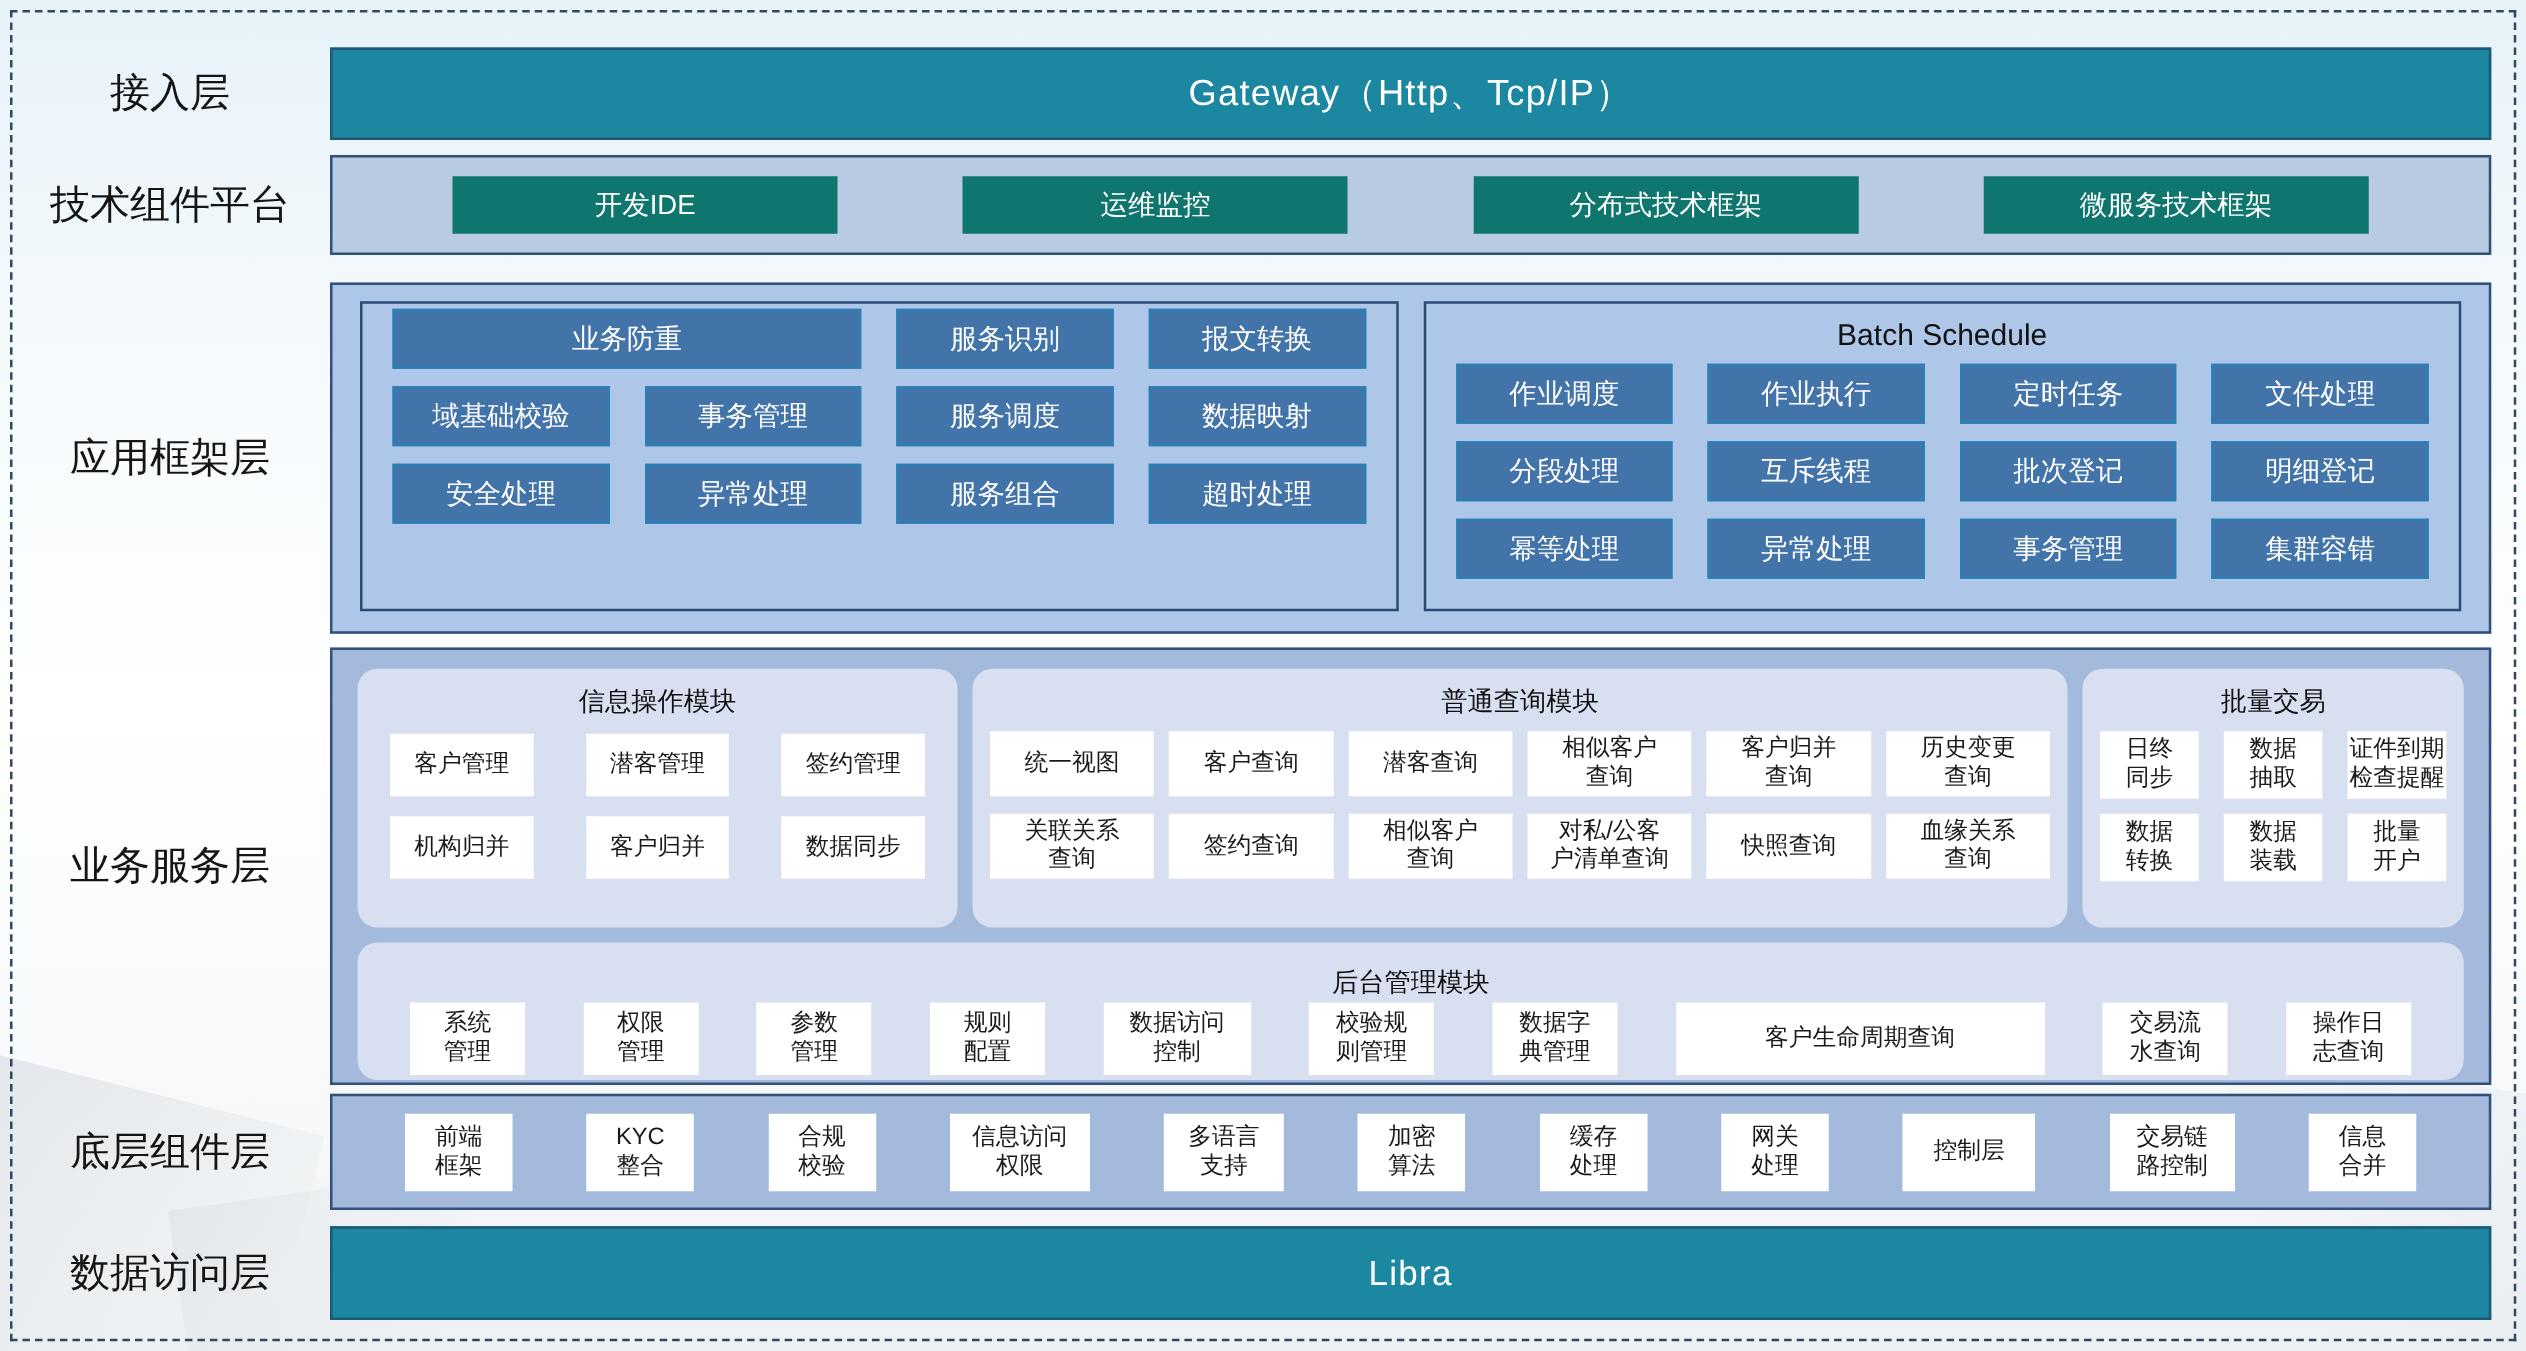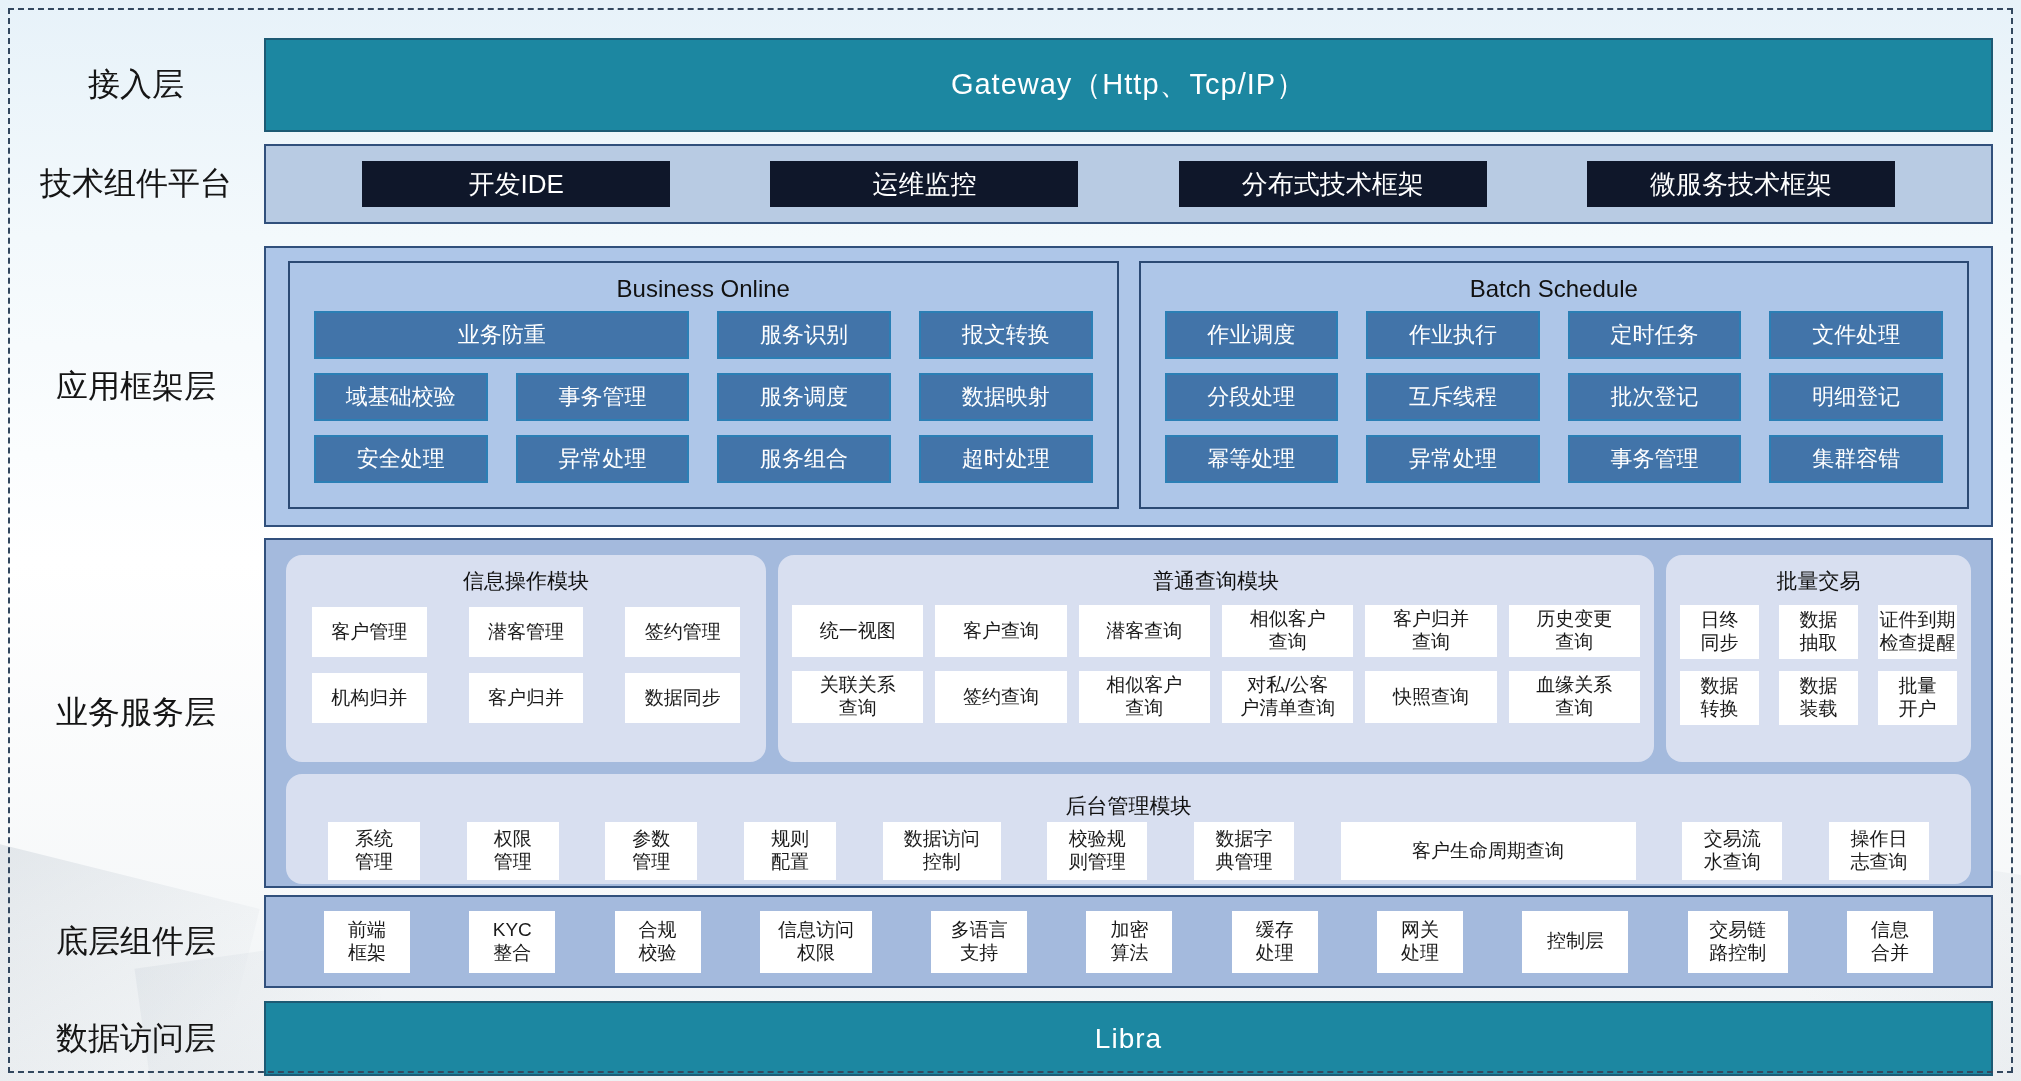--- a/index.html
+++ b/index.html
@@ -19,31 +19,31 @@
 
   .frame { position:absolute; inset:8px; border:2px dashed #33485f; z-index:2; pointer-events:none; }
 
   .layout { position:absolute; inset:8px; z-index:1; display:flex; flex-direction:column; padding-top:30px; box-sizing:border-box; }
   .row { display:flex; }
   .label-col { flex:0 0 256px; display:flex; align-items:center; justify-content:center;
                font-size:32px; color:#151515; }
   .content-col { flex:1; margin-right:20px; }
 
   
-  .banner { height:94px; background:#1c87a1; border:2px solid #1d5a74; box-sizing:border-box;
+  .banner { height:74px; background:#1c87a1; border:2px solid #1d5a74; box-sizing:border-box;
             display:flex; align-items:center; justify-content:center;
             color:#ffffff; font-size:29px; letter-spacing:1px; }
   .row-access { margin-bottom:12px; }
   .row-data .banner { height:75px; font-size:28px; }
 
   
   .row-tech { margin-bottom:22px; }
   .tech-container { height:80px; background:#b8cbe3; border:2px solid #31507c; box-sizing:border-box;
                     display:flex; align-items:center; justify-content:space-around; padding:0 46px; }
-  .navy-btn { width:308px; height:46px; background:#0f172a; color:#fff; font-size:26px;
+  .navy-btn { width:308px; height:46px; background:#0f766e; color:#fff; font-size:22px;
               display:flex; align-items:center; justify-content:center; }
 
   
   .row-framework { margin-bottom:11px; }
   .framework-container { height:281px; background:#aec6e8; border:2px solid #31507c; box-sizing:border-box;
                          display:flex; gap:20px; padding:13px 22px 16px 22px; }
   .fw-box { flex:1; border:2px solid #2c4a74; background:#aec6e8; box-sizing:border-box; padding:4px 24px 0 24px; }
   .fw-title { height:44px; line-height:44px; text-align:center; font-size:24px; color:#111; }
   .fw-grid { display:grid; grid-template-columns:repeat(4,1fr); gap:14px 28px; grid-auto-rows:48px; }
   .steel-btn { background:#4274a9; border:2px solid #2b7fb5; box-sizing:border-box; color:#fff; font-size:22px;
@@ -101,21 +101,20 @@
       <div class="navy-btn">分布式技术框架</div>
       <div class="navy-btn">微服务技术框架</div>
     </div>
   </div>
 
   <div class="row row-framework">
     <div class="label-col">应用框架层</div>
     <div class="content-col framework-container">
 
       <div class="fw-box">
-        <div class="fw-title">Business Online</div>
         <div class="fw-grid">
           <div class="steel-btn span2">业务防重</div>
           <div class="steel-btn">服务识别</div>
           <div class="steel-btn">报文转换</div>
           <div class="steel-btn">域基础校验</div>
           <div class="steel-btn">事务管理</div>
           <div class="steel-btn">服务调度</div>
           <div class="steel-btn">数据映射</div>
           <div class="steel-btn">安全处理</div>
           <div class="steel-btn">异常处理</div>

